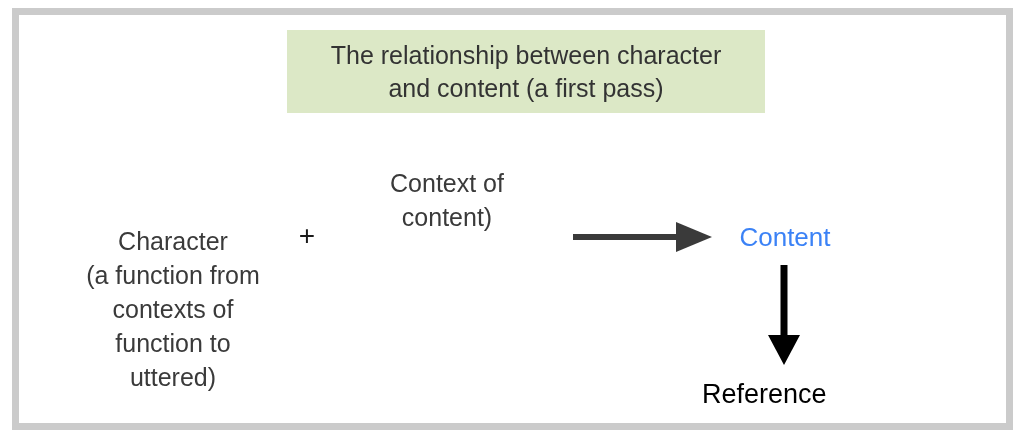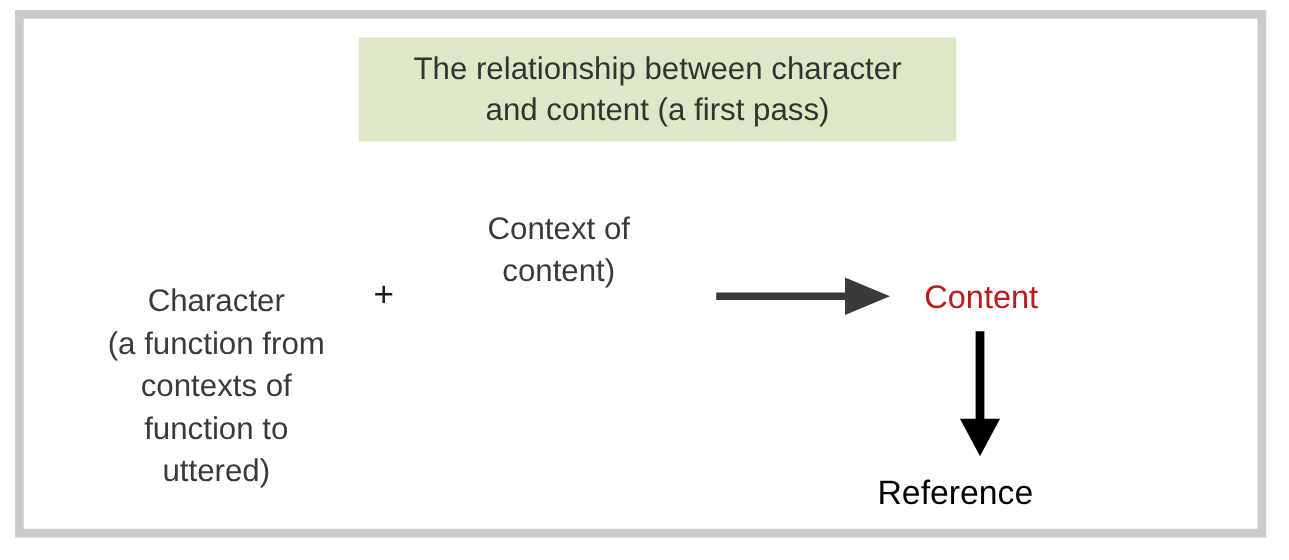--- a/index.html
+++ b/index.html
@@ -78,21 +78,21 @@
     width: 145px;
     height: 40px;
   }
   .content-label {
     position: absolute;
     left: 718px;
     top: 222px;
     width: 134px;
     text-align: center;
     font-size: 26px;
-    color: #b91c1c;
+    color: #3b82f6;
   }
   .down-arrow {
     position: absolute;
     left: 764px;
     top: 263px;
     width: 40px;
     height: 104px;
   }
   .reference-label {
     position: absolute;

